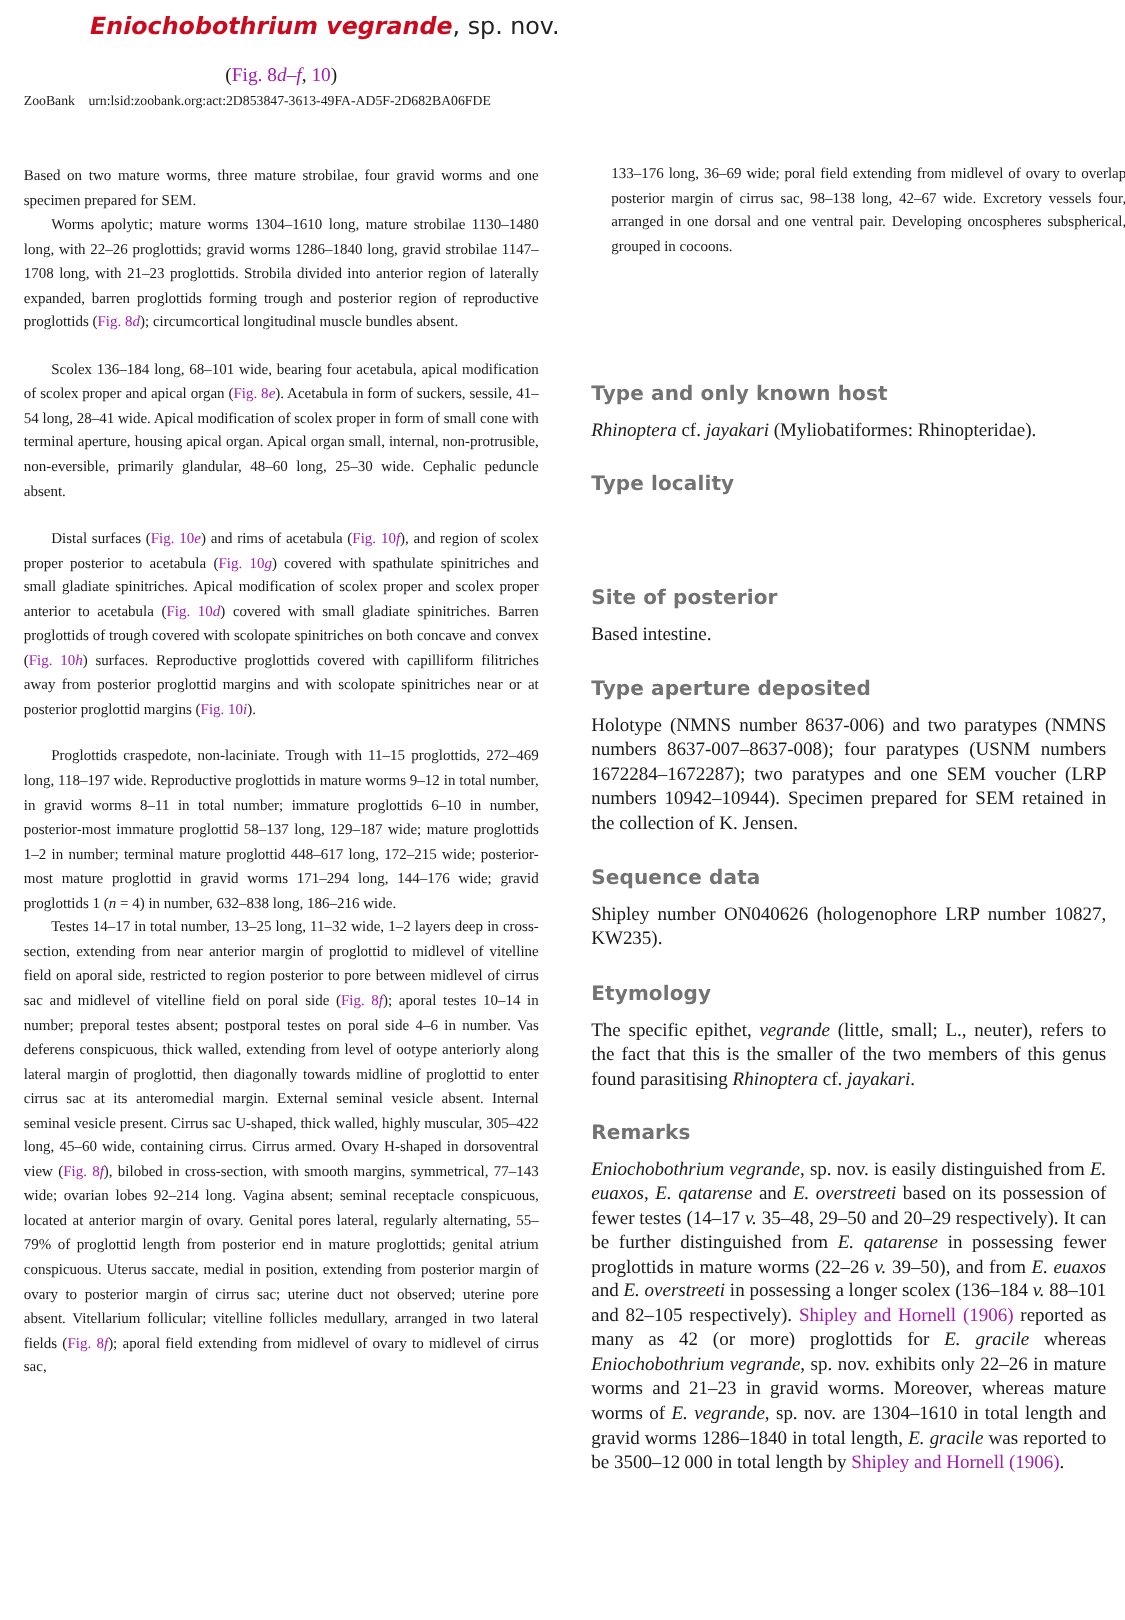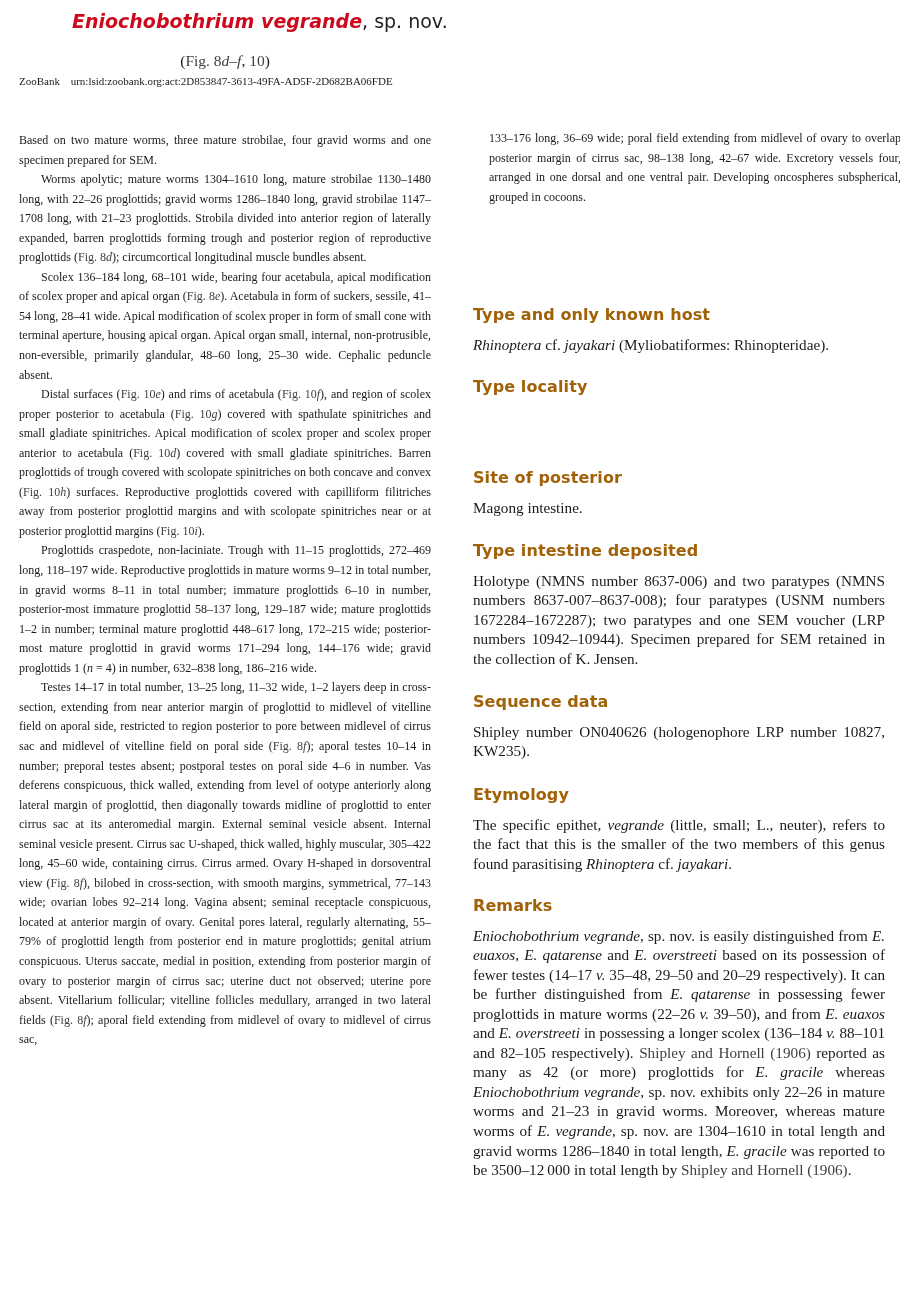--- a/index.html
+++ b/index.html
@@ -26,26 +26,26 @@
   }
   .zoobank .zb-label { margin-right: 8px; }
   .col {
     position: absolute; top: 130px; width: 412px;
     font-size: 12px; line-height: 19.55px;
   }
   .col.left { left: 19px; top: 131px; }
   .col.right { left: 489px; top: 129px; }
   p { margin: 0; text-align: justify; hyphens: manual; }
   p.indent { text-indent: 22px; }
-  p.gap { margin-top: 0; }
-  a.link { color: #404040; text-decoration: none; }
+  p.gap { margin-top: 18px; }
+  a.link { color: #a21caf; text-decoration: none; }
   i { font-style: italic; }
   h2 {
     font-family: "DejaVu Sans", "Liberation Sans", sans-serif;
-    font-weight: bold; font-size: 16px; margin: 0; color: #a16207;
+    font-weight: bold; font-size: 16px; margin: 0; color: #737373;
     letter-spacing: 0.1px;
   }
   .section { position: absolute; left: 473px; width: 412px; font-size: 15.2px; line-height: 19.55px; }
   .section h2 { margin-bottom: 10px; }
 </style>
 </head>
 <body>
 
 <div class="title">
   <span class="species">Eniochobothrium vegrande</span><span>, sp. nov.</span>
@@ -73,24 +73,24 @@
 
 <div class="section" style="top:305px">
   <h2>Type and only known host</h2>
   <p><i>Rhinoptera</i> cf. <i>jayakari</i> (Myliobatiformes: Rhinopteridae).</p>
 </div>
 <div class="section" style="top:377px">
   <h2>Type locality</h2>
 </div>
 <div class="section" style="top:468px">
   <h2>Site of posterior</h2>
-  <p>Magong intestine.</p>
+  <p>Based intestine.</p>
 </div>
 <div class="section" style="top:541px">
-  <h2>Type intestine deposited</h2>
+  <h2>Type aperture deposited</h2>
   <p>Holotype (NMNS number 8637-006) and two paratypes (NMNS numbers 8637-007–8637-008); four paratypes (USNM numbers 1672284–1672287); two paratypes and one SEM voucher (LRP numbers 10942–10944). Specimen prepared for SEM retained in the collection of K. Jensen.</p>
 </div>
 <div class="section" style="top:692px">
   <h2>Sequence data</h2>
   <p>Shipley number ON040626 (hologenophore LRP number 10827, KW235).</p>
 </div>
 <div class="section" style="top:785px">
   <h2>Etymology</h2>
   <p>The specific epithet, <i>vegrande</i> (little, small; L., neuter), refers to the fact that this is the smaller of the two members of this genus found parasitising <i>Rhinoptera</i> cf. <i>jayakari</i>.</p>
 </div>

